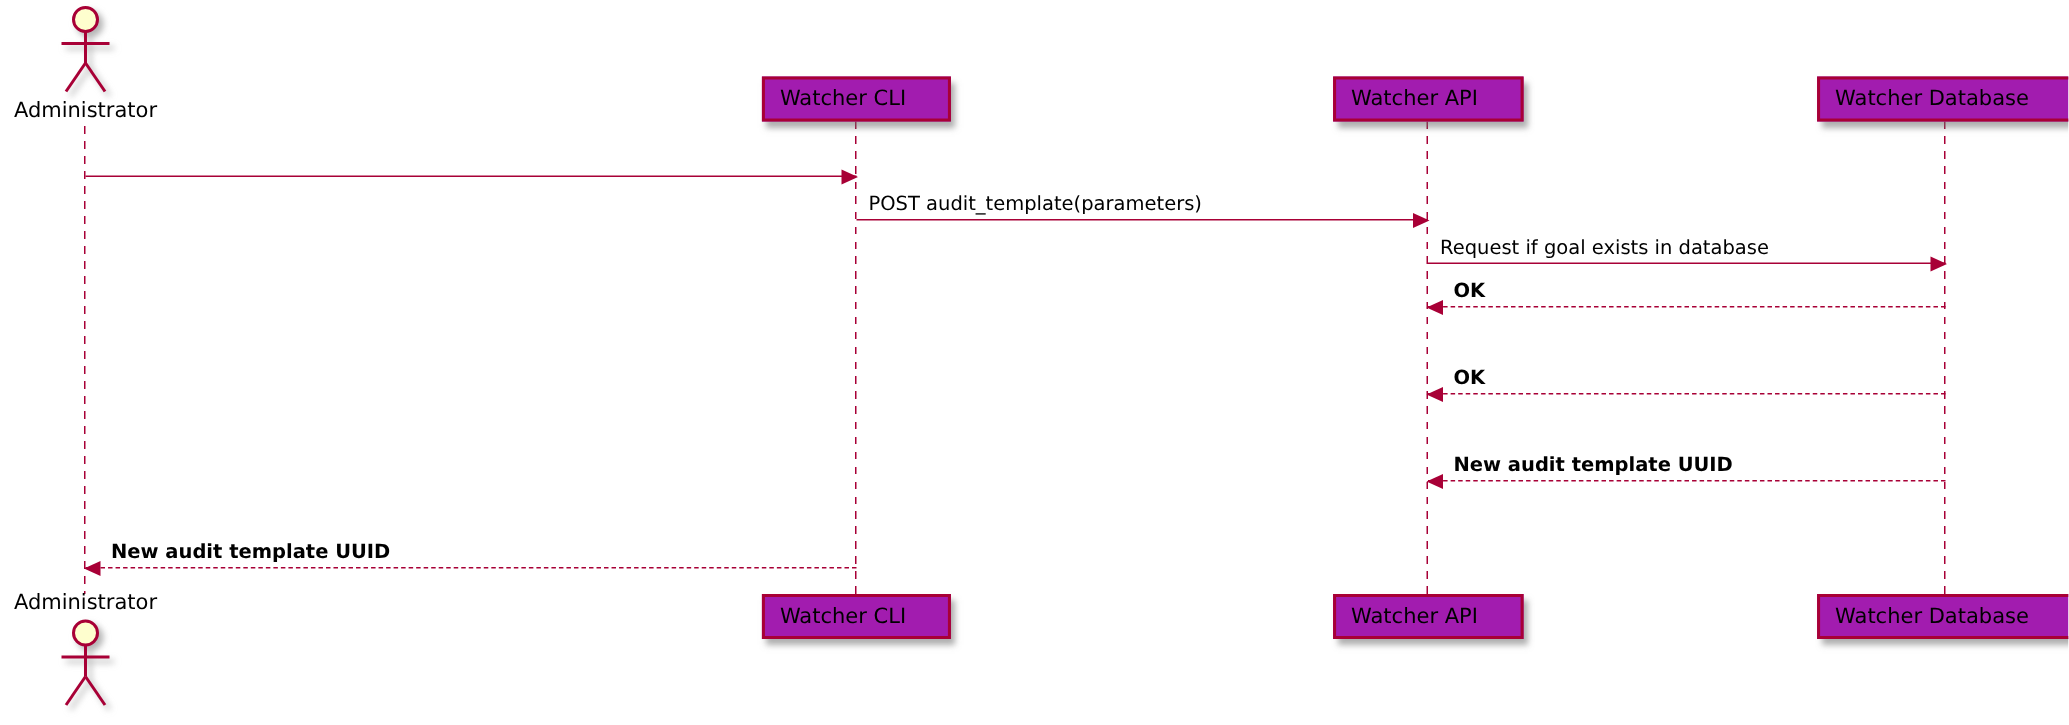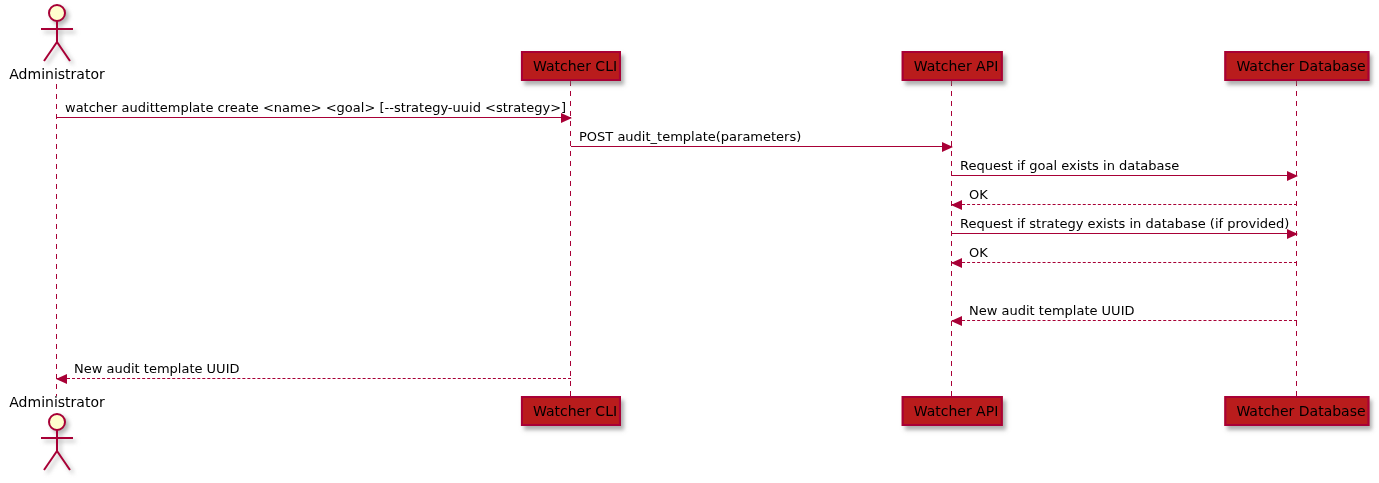--- a/index.html
+++ b/index.html
@@ -16,23 +16,23 @@
   
   .lifeline {
     position: absolute;
     width: 1px;
     background: repeating-linear-gradient(to bottom, #A80036 0 5px, transparent 5px 10px);
   }
   
   .participant {
     position: absolute;
     transform: translateX(-50%);
-    background: #b91c1c;
+    background: #a21caf;
     border: 2px solid #A80036;
-    padding: 4px 2px 5px 10px;
+    padding: 4px 28px 5px 10px;
     font-size: 14px;
     white-space: nowrap;
     box-shadow: 3px 4px 4px rgba(110,110,110,0.55);
     box-sizing: border-box;
     height: 30px;
     line-height: 19px;
   }
   
   .actor-figure { position: absolute; }
   .actor-figure svg { filter: drop-shadow(3px 3px 2px rgba(120,120,120,0.55)); display: block; }
@@ -47,21 +47,21 @@
   .msg .line { position: absolute; left: 0; right: 0; bottom: 0; height: 0; }
   .msg.solid .line { border-top: 1px solid #A80036; }
   .msg.dashed .line { border-top: 1px dashed #A80036; }
   .msg .label {
     position: absolute;
     bottom: 3px;
     left: 8px;
     font-size: 13px;
     white-space: nowrap;
   }
-  .msg.dashed .label { left: 17px; }
+  .msg.dashed .label { left: 17px; font-weight: bold; }
   .arrowhead {
     position: absolute;
     bottom: -5px;
     width: 0; height: 0;
     border-top: 5px solid transparent;
     border-bottom: 5px solid transparent;
   }
   .arrowhead.right { right: -1px; border-left: 11px solid #A80036; }
   .arrowhead.left  { left: -1px;  border-right: 11px solid #A80036; }
 </style>
@@ -103,21 +103,20 @@
 
   <div class="participant" style="left:571px; top:51px;">Watcher CLI</div>
   <div class="participant" style="left:952px; top:51px;">Watcher API</div>
   <div class="participant" style="left:1297px; top:51px;">Watcher Database</div>
 
   <div class="participant" style="left:571px; top:396px;">Watcher CLI</div>
   <div class="participant" style="left:952px; top:396px;">Watcher API</div>
   <div class="participant" style="left:1297px; top:396px;">Watcher Database</div>
 
   <div class="msg solid" style="left:57px; top:98px; width:514px;">
-    <div class="label">watcher audittemplate create &lt;name&gt; &lt;goal&gt; [--strategy-uuid &lt;strategy&gt;]</div>
     <div class="line"></div>
     <div class="arrowhead right"></div>
   </div>
 
   <div class="msg solid" style="left:952px; top:156px; width:345px;">
     <div class="label">Request if goal exists in database</div>
     <div class="line"></div>
     <div class="arrowhead right"></div>
   </div>
 
@@ -126,25 +125,20 @@
     <div class="line"></div>
     <div class="arrowhead right"></div>
   </div>
 
   <div class="msg dashed" style="left:952px; top:185px; width:345px;">
     <div class="label">OK</div>
     <div class="line"></div>
     <div class="arrowhead left"></div>
   </div>
 
-  <div class="msg solid" style="left:952px; top:214px; width:345px;">
-    <div class="label">Request if strategy exists in database (if provided)</div>
-    <div class="line"></div>
-    <div class="arrowhead right"></div>
-  </div>
 
   <div class="msg dashed" style="left:952px; top:243px; width:345px;">
     <div class="label">OK</div>
     <div class="line"></div>
     <div class="arrowhead left"></div>
   </div>
 
 
   <div class="msg dashed" style="left:952px; top:301px; width:345px;">
     <div class="label">New audit template UUID</div>

